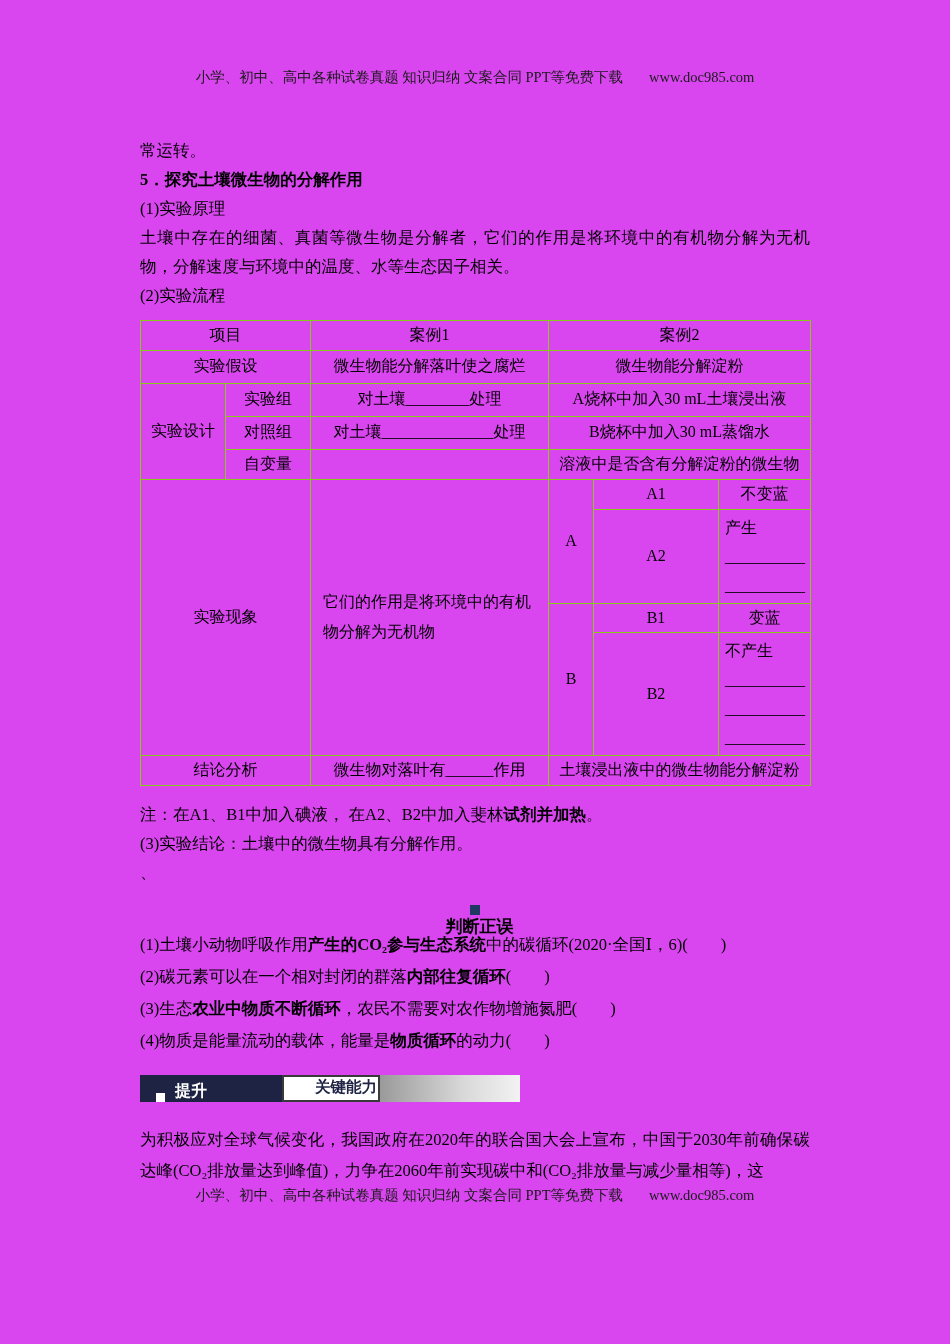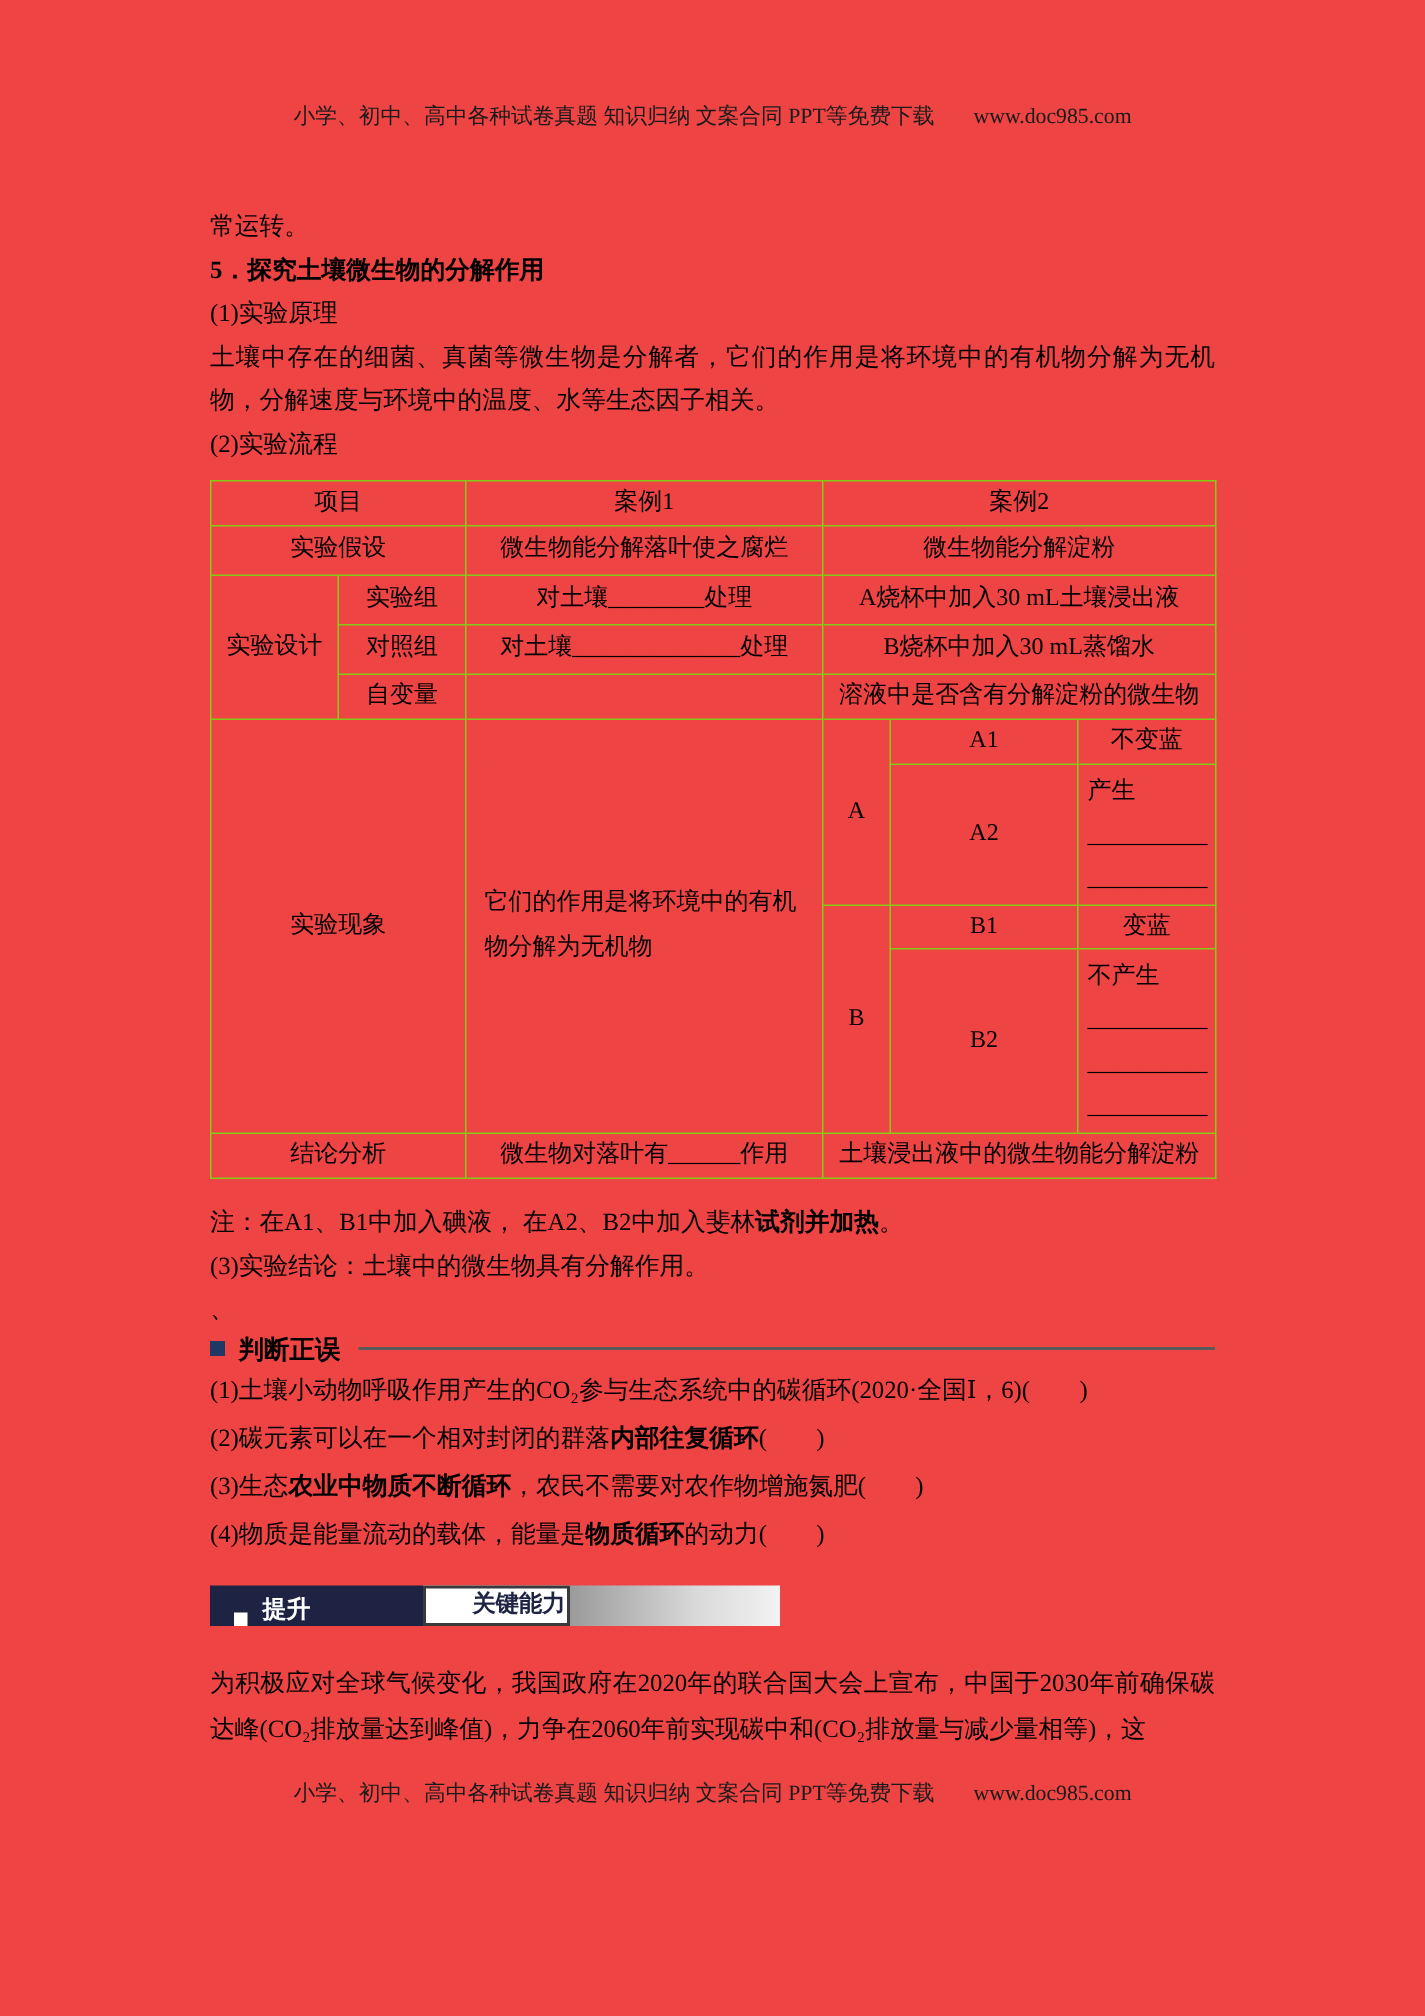--- a/index.html
+++ b/index.html
@@ -1,21 +1,21 @@
 <!DOCTYPE html>
 <html><head>
 <meta charset="utf-8">
 <style>
   * { margin: 0; padding: 0; box-sizing: border-box; }
   html, body { background: #ffffff; }
   .page {
     position: relative;
     width: 950px;
     height: 1344px;
-    background: #ef4444;
+    background: #d946ef;
     color: #000000;
     font-family: "Liberation Serif", "DejaVu Serif", serif;
     overflow: hidden;
     margin: 0 auto;
   }
   .doc-header, .doc-footer {
     position: absolute;
     left: 0; right: 0;
     text-align: center;
     font-size: 14.5px;
@@ -68,22 +68,23 @@
   tr.h33 { height: 33px; }
   tr.h90 { height: 90px; }
   tr.h117 { height: 117px; }
 
   .note-line { margin-top: 14px; }
 
   
   .judge-bar {
     display: flex;
     align-items: center;
-    margin-top: 0;
+    margin-top: 18px;
     height: 24px;
+    flex-direction: column;
   }
   .judge-square {
     width: 10px; height: 10px;
     background: #1f3864;
     display: inline-block;
     flex: 0 0 auto;
   }
   .judge-title {
     font-weight: bold;
     font-size: 17px;
@@ -238,21 +239,21 @@
     <p class="line note-line"><span>注：在A1、B1中加入碘液， 在A2、B2中加入斐林</span><span style="font-weight: bold;">试剂并加热</span><span>。</span></p>
     <p class="line">(3)实验结论：土壤中的微生物具有分解作用。</p>
     <p class="line">、</p>
 
     <div class="judge-bar">
       <span class="judge-square"></span>
       <span class="judge-title">判断正误</span>
       <span class="judge-rule"></span>
     </div>
 
-    <p class="line judge-item"><span>(1)土壤小动物呼吸作用</span><span style="font-weight: normal;">产生的CO₂参与生态系统</span><span>中的碳循环(2020·全国Ⅰ，6)(　　)</span></p>
+    <p class="line judge-item"><span>(1)土壤小动物呼吸作用</span><span style="font-weight: bold;">产生的CO₂参与生态系统</span><span>中的碳循环(2020·全国Ⅰ，6)(　　)</span></p>
     <p class="line judge-item"><span>(2)碳元素可以在一个相对封闭的群落</span><span style="font-weight: bold;">内部往复循环</span><span>(　　)</span></p>
     <p class="line judge-item"><span>(3)生态</span><span style="font-weight: bold;">农业中物质不断循环</span><span>，农民不需要</span><span style="font-weight: normal;">对农作物增施氮肥</span><span>(　　)</span></p>
     <p class="line judge-item"><span>(4)物质是能量流动的载体，能量是</span><span style="font-weight: bold;">物质循环</span><span>的动力(　　)</span></p>
 
     <div class="boost-bar">
       <div class="boost-dark">
         <span class="boost-square"></span>
         <span>提升</span>
       </div>
       <div class="boost-light">

